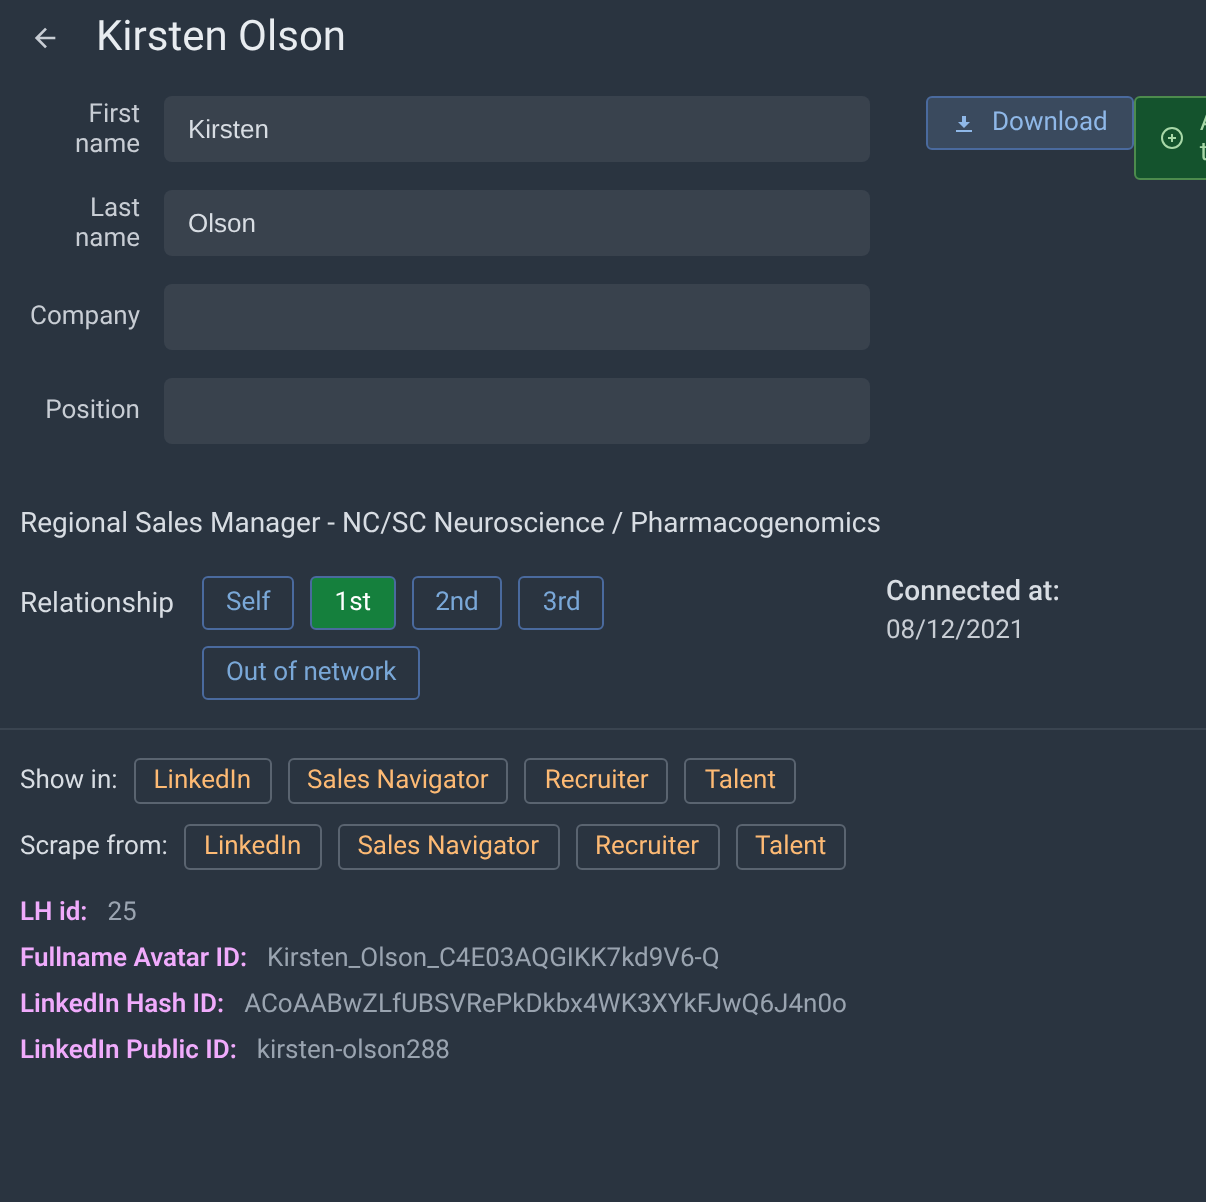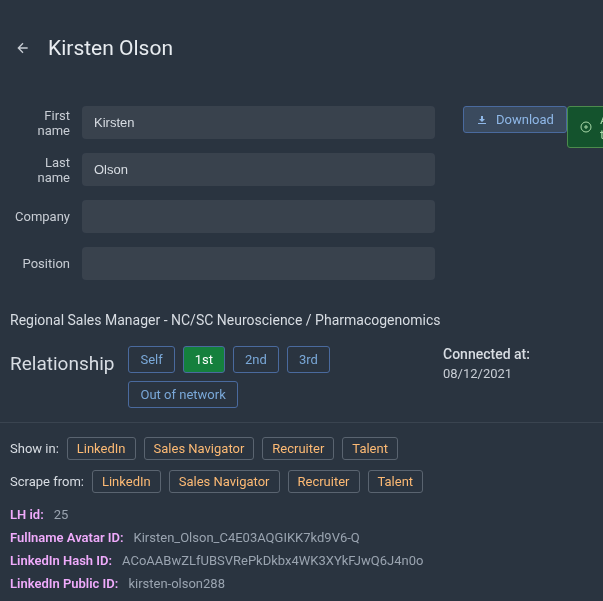--- a/index.html
+++ b/index.html
@@ -12,21 +12,21 @@
       color: #d8dde3;
       font-family: -apple-system, BlinkMacSystemFont, "Segoe UI", Roboto, sans-serif;
       font-size: 14px;
       width: 603px;
       height: 601px;
       overflow: hidden;
     }
     .header {
       display: flex;
       align-items: center;
-      padding: 36px 14px;
+      padding: 7px 14px;
       gap: 16px;
     }
     .back-icon {
       width: 18px;
       height: 18px;
       cursor: pointer;
       display: flex;
       align-items: center;
       justify-content: center;
     }
@@ -143,21 +143,21 @@
       gap: 30px;
       margin-bottom: 14px;
     }
     .rel-left {
       display: flex;
       align-items: flex-start;
       gap: 14px;
       flex: 1;
     }
     .rel-label {
-      font-size: 19px;
+      font-size: 14px;
       padding-top: 6px;
     }
     .chips {
       display: flex;
       flex-wrap: wrap;
       gap: 8px;
     }
     .chip {
       border: 1px solid #4a6a9e;
       border-radius: 3px;

